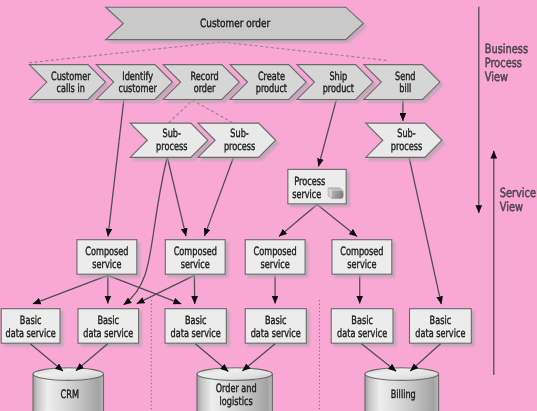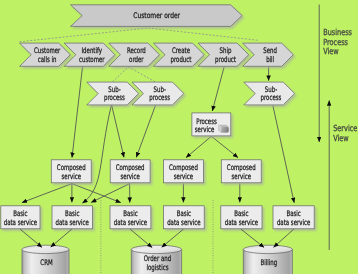--- a/index.html
+++ b/index.html
@@ -1,19 +1,19 @@
 <!DOCTYPE html>
 <html><head>
 <meta charset="utf-8">
 <title>Business process and service view</title>
 <style>
   html,body{margin:0;padding:0;background:#ffffff;}
   body{width:358px;height:274px;overflow:hidden;
        font-family:"DejaVu Sans",sans-serif;}
-  #stage{position:relative;width:358px;height:274px;background:#bef264;
+  #stage{position:relative;width:358px;height:274px;background:#f9a8d4;
          -webkit-font-smoothing:antialiased;text-rendering:geometricPrecision;}
   svg#art{position:absolute;left:0;top:0;display:block;}
   text{font-family:"DejaVu Sans",sans-serif;
        fill:#1c1c1e;font-size:7.6px;text-anchor:middle;
        paint-order:stroke;stroke:#1c1c1e;stroke-width:0.28px;
        stroke-linejoin:round;opacity:0.999;}
   text.big{font-size:7.6px;}
   text.view{font-size:8.4px;text-anchor:start;fill:#4a4a4c;}
   .shp{stroke:#6a6a6c;stroke-width:0.75;}
   .ln{stroke:#4e4e50;stroke-width:0.85;fill:none;}

